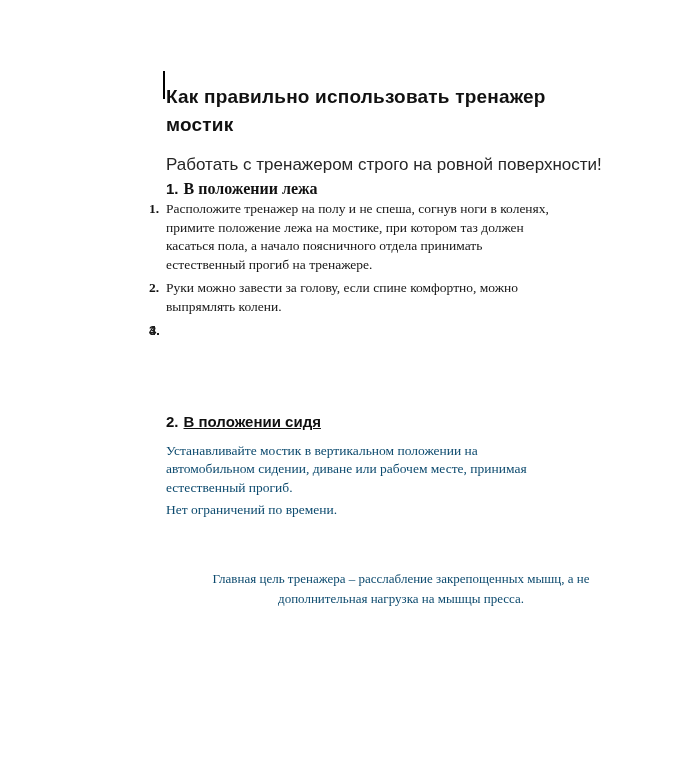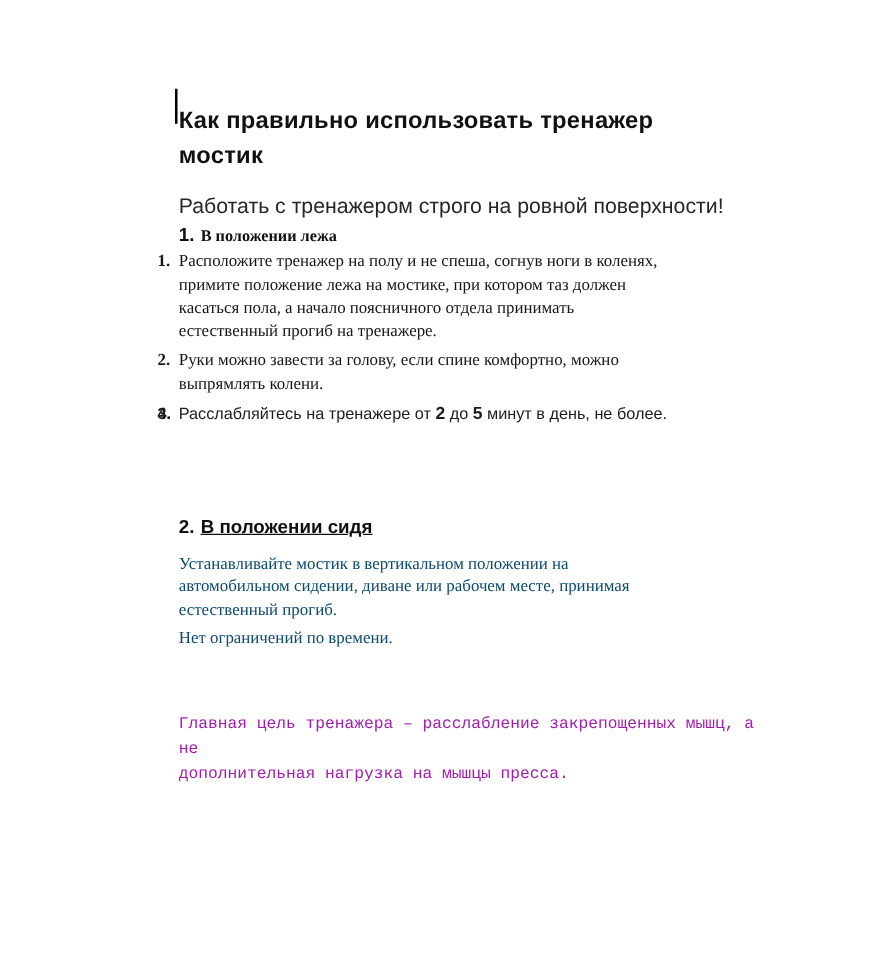--- a/index.html
+++ b/index.html
@@ -2,20 +2,21 @@
 <html><head>
 <meta charset="utf-8">
 <style>
   html,body{margin:0;padding:0;background:#ffffff;}
   .page{
     position:relative;
     width:668px;height:779px;
     background:#ffffff;
     overflow:hidden;
     color:#151515;
+    margin-left:23px;
   }
   .abs{position:absolute;}
   .preline{white-space:pre-line;}
   .sans{font-family:"Liberation Sans","DejaVu Sans",sans-serif;}
 
   .caret{
     left:140px;top:71px;width:2px;height:28px;
     background:#000000;
   }
   .title{
@@ -27,43 +28,43 @@
     left:143px;top:141px;width:460px;
     font-size:17px;line-height:14px;font-weight:400;
     color:#262626;
   }
   .sec-heading{
     width:460px;font-size:15px;line-height:20px;font-weight:700;color:#101010;
   }
   .sec1{left:143px;top:167px;}
   .sec2{left:143px;top:400px;}
   .sec-heading .h-num{font-family:"Liberation Sans","DejaVu Sans",sans-serif;margin-right:5px;}
-  .sec1 .h-text{font-family:"Liberation Serif","DejaVu Serif",serif;font-size:13px;}
+  .sec1 .h-text{font-family:"Liberation Serif","DejaVu Serif",serif;font-size:16px;}
   .sec2 .h-text{font-family:"Liberation Sans","DejaVu Sans",sans-serif;text-decoration:underline;}
 
   .ilist{left:143px;top:200px;width:462px;list-style:none;margin:0;padding:0;}
   .ilist li{position:relative;margin:0 0 5px 0;}
   .li-num{
     position:absolute;left:-17px;top:0;
     font-weight:700;font-size:13px;
   }
   .item-serif{font-family:"Liberation Serif","DejaVu Serif",serif;font-size:13.5px;line-height:18.5px;color:#161616;}
   .item-sans{font-family:"Liberation Sans","DejaVu Sans",sans-serif;font-size:13px;line-height:19px;color:#1c1c1c;}
   .ilist li.gap-sm{margin-bottom:2px;}
   .num-strong{font-weight:700;font-size:14px;font-family:"Liberation Sans","DejaVu Sans",sans-serif;}
 
   .para-serif{
     left:143px;width:462px;
     font-family:"Liberation Serif","DejaVu Serif",serif;
     font-size:13.5px;line-height:18.5px;color:#0c4a6e;
   }
   .para-sans{
     left:143px;width:470px;
-    font-family:Liberation Mono, monospace;
-    font-size:13px;line-height:20px;color:#a21caf;
+    font-family:Liberation Serif, serif;
+    font-size:13px;line-height:20px;color:#0c4a6e;text-align:center;
   }
   .p1{top:428px;}
   .p2{top:487px;}
   .p3{top:556px;}
   .p4{top:602px;}
 </style>
 </head>
 <body>
 
 <div class="page">
@@ -90,21 +91,20 @@
     <li class="item-serif">
       <span class="li-num item-serif">2.</span>
       <span class="preline">Руки можно завести за голову, если спине комфортно, можно
 выпрямлять колени.</span>
     </li>
     <li class="item-sans gap-sm">
       <span class="li-num item-sans" style="font-weight:700;">3.</span>
     </li>
     <li class="item-sans">
       <span class="li-num item-sans" style="font-weight:700;">4.</span>
-      <span><span>Расслабляйтесь на тренажере от </span><span class="num-strong">2</span><span> до </span><span class="num-strong">5</span><span> минут в день, не более.</span></span>
     </li>
   </ol>
 
   <h2 class="abs sec-heading sec2">
     <span class="h-num">2.</span><span class="h-text">В положении сидя</span>
   </h2>
 
   <p class="abs para-serif preline p1">Устанавливайте мостик в вертикальном положении на
 автомобильном сидении, диване или рабочем месте, принимая
 естественный прогиб.</p>

